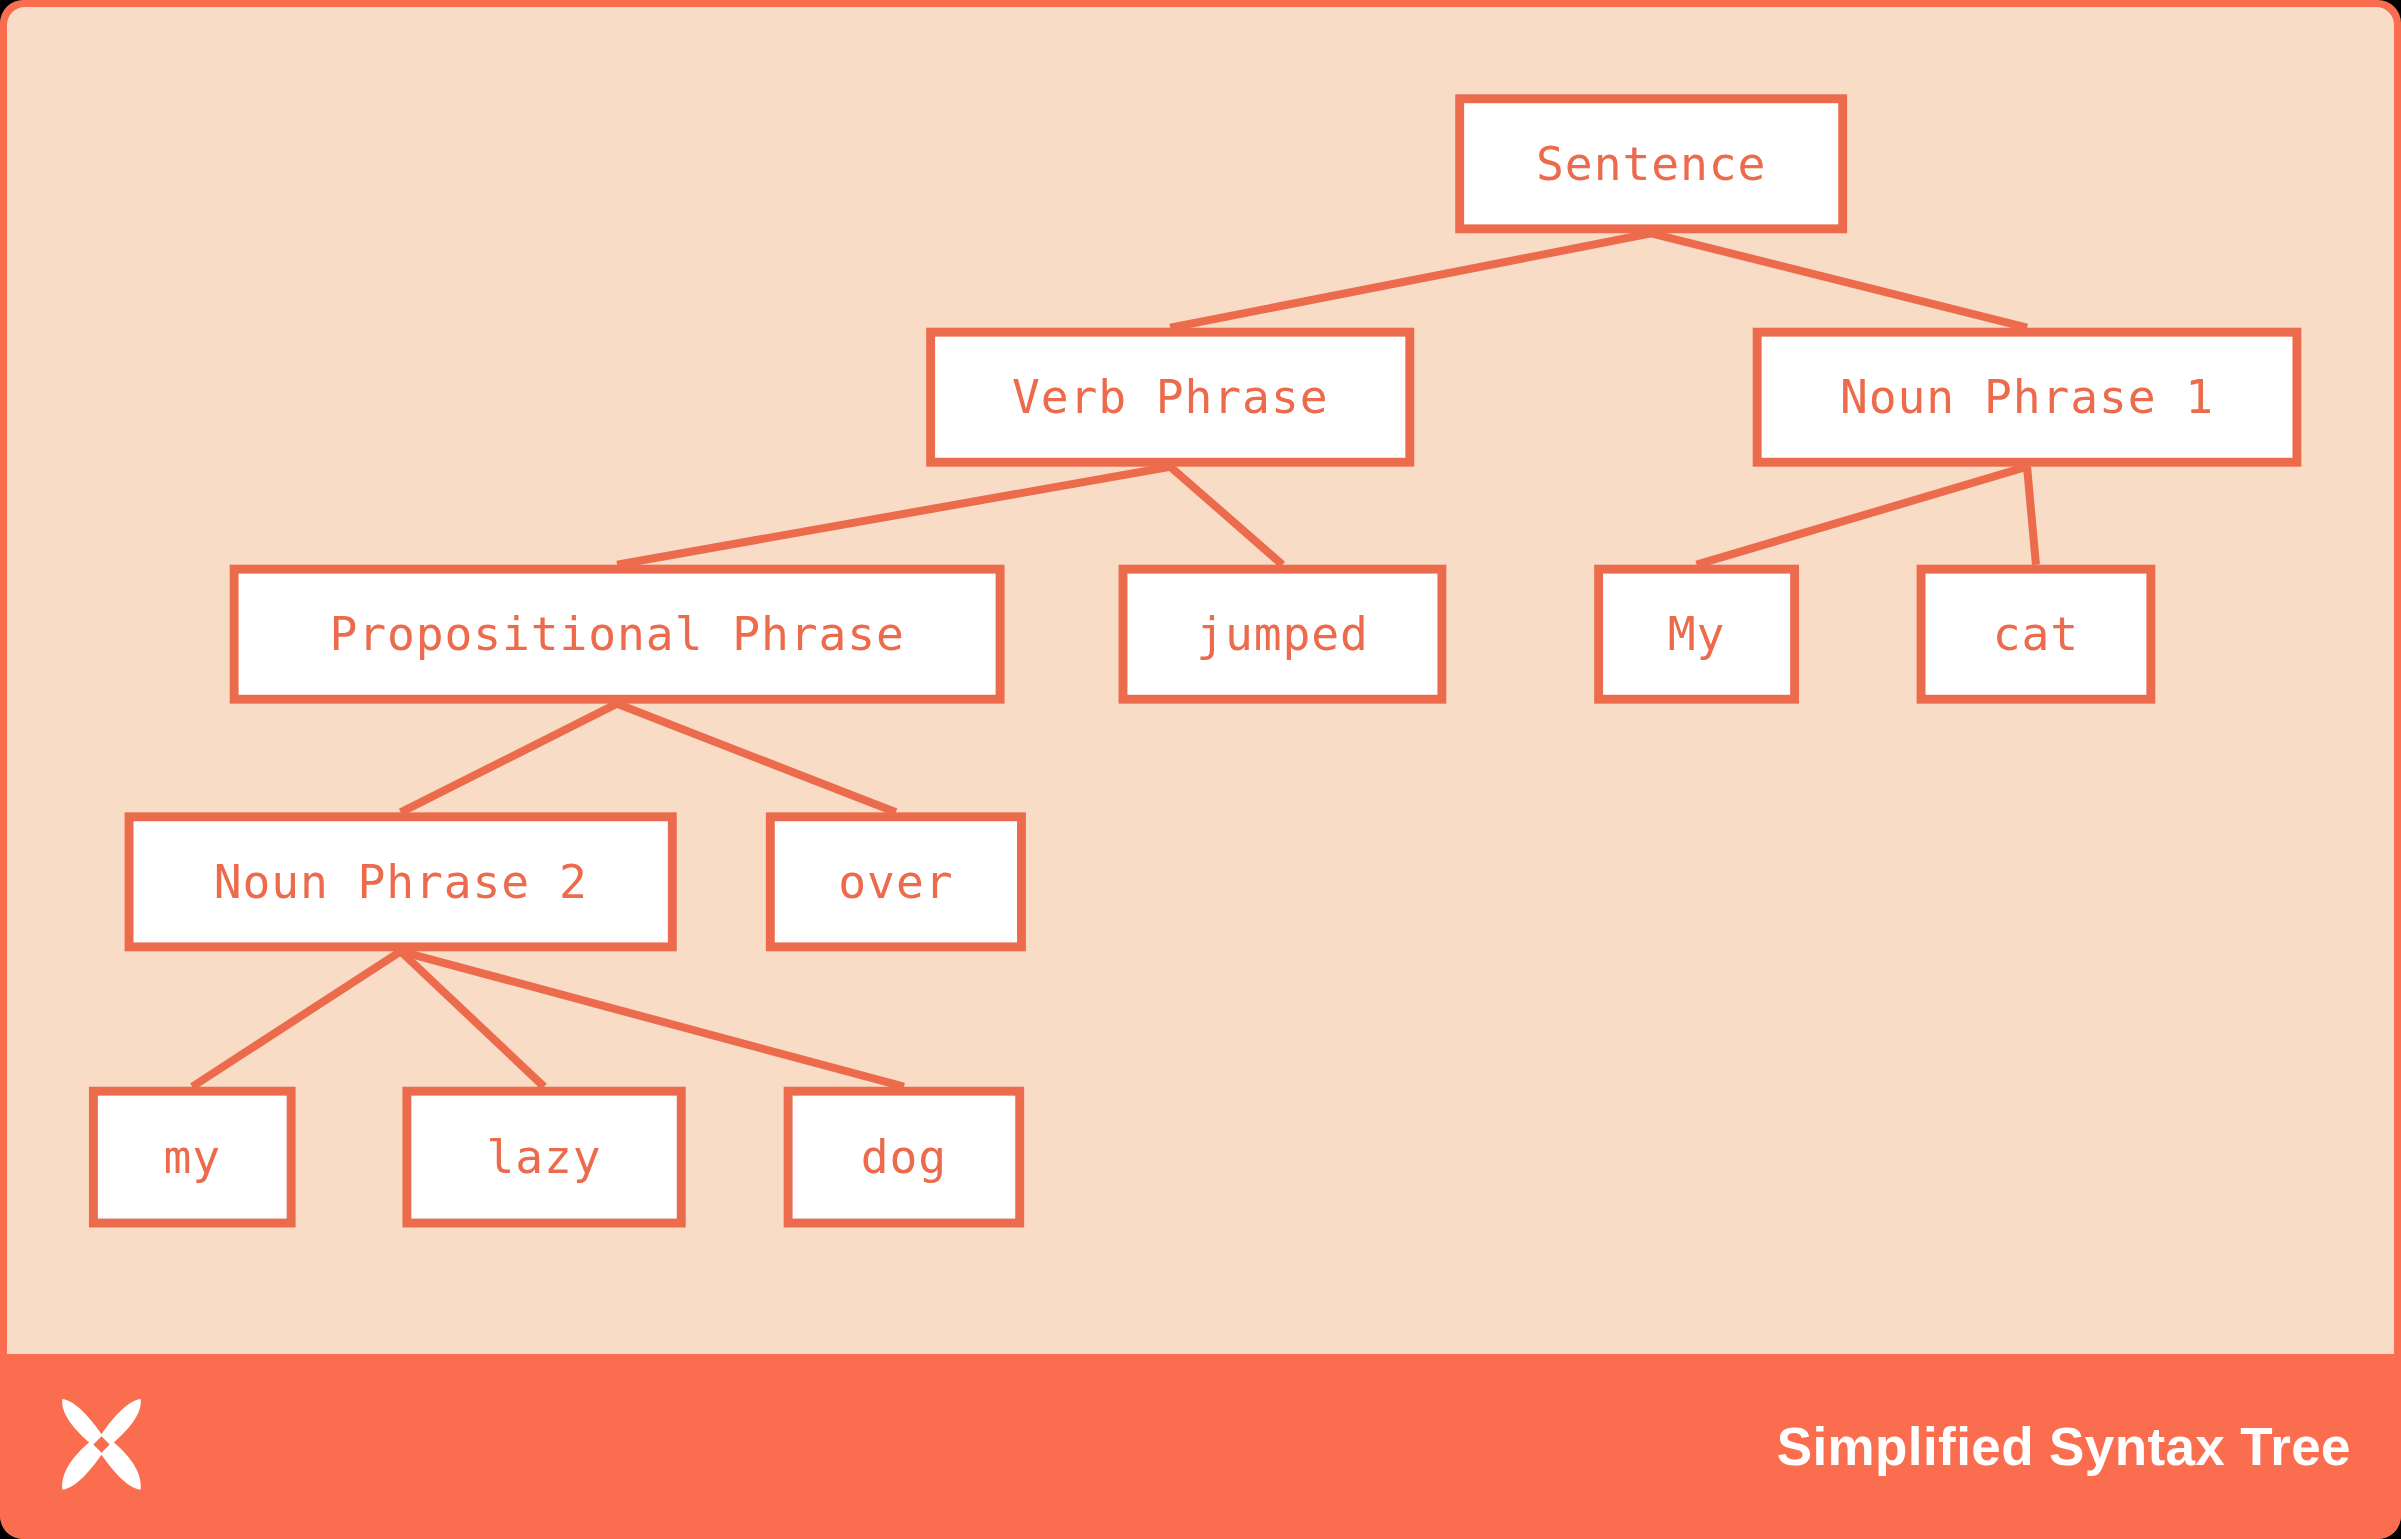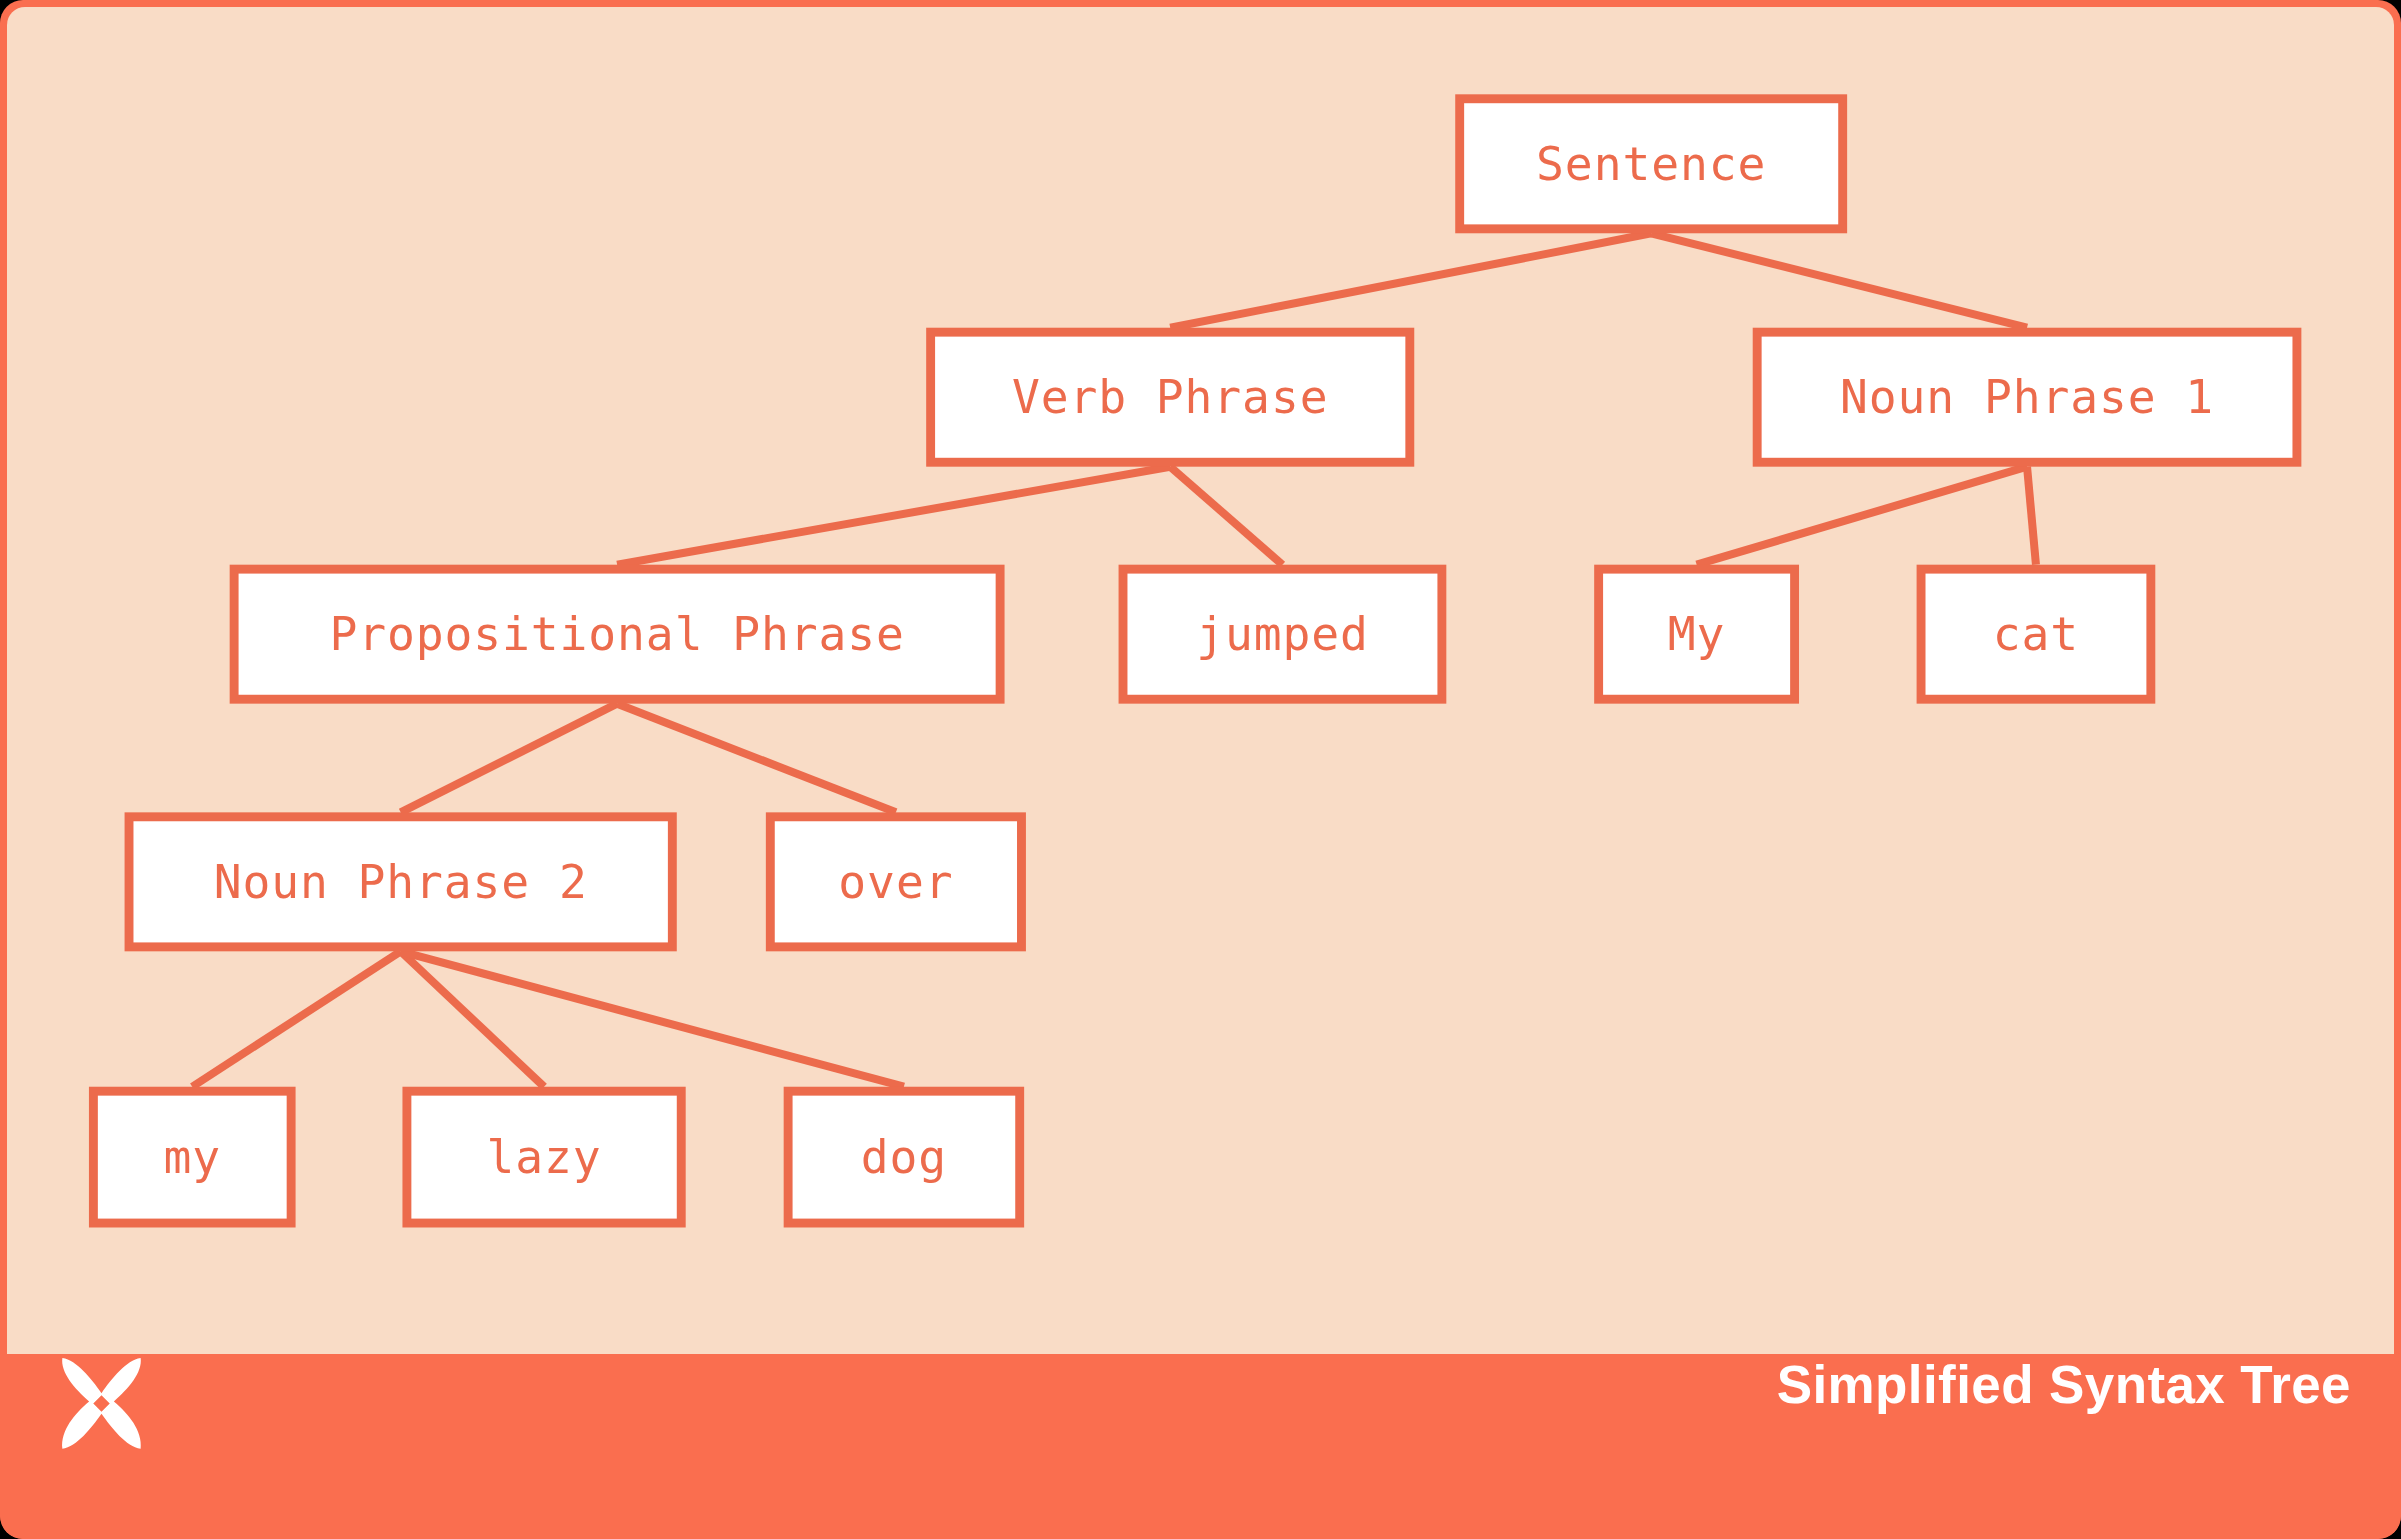--- a/index.html
+++ b/index.html
@@ -60,21 +60,21 @@
   
   #footer {
     position: absolute;
     left: 0;
     bottom: 0;
     width: 2401px;
     height: 185px;
     background: #FA6E4F;
     border-radius: 0 0 23px 23px;
     display: flex;
-    align-items: flex-start;
+    align-items: center;
     justify-content: space-between;
     box-sizing: border-box;
     padding: 0 50px 0 50px;
     margin-top: 44px;
   }
   #footer-logo {
     width: 103px;
     height: 103px;
     flex: 0 0 auto;
     display: block;

